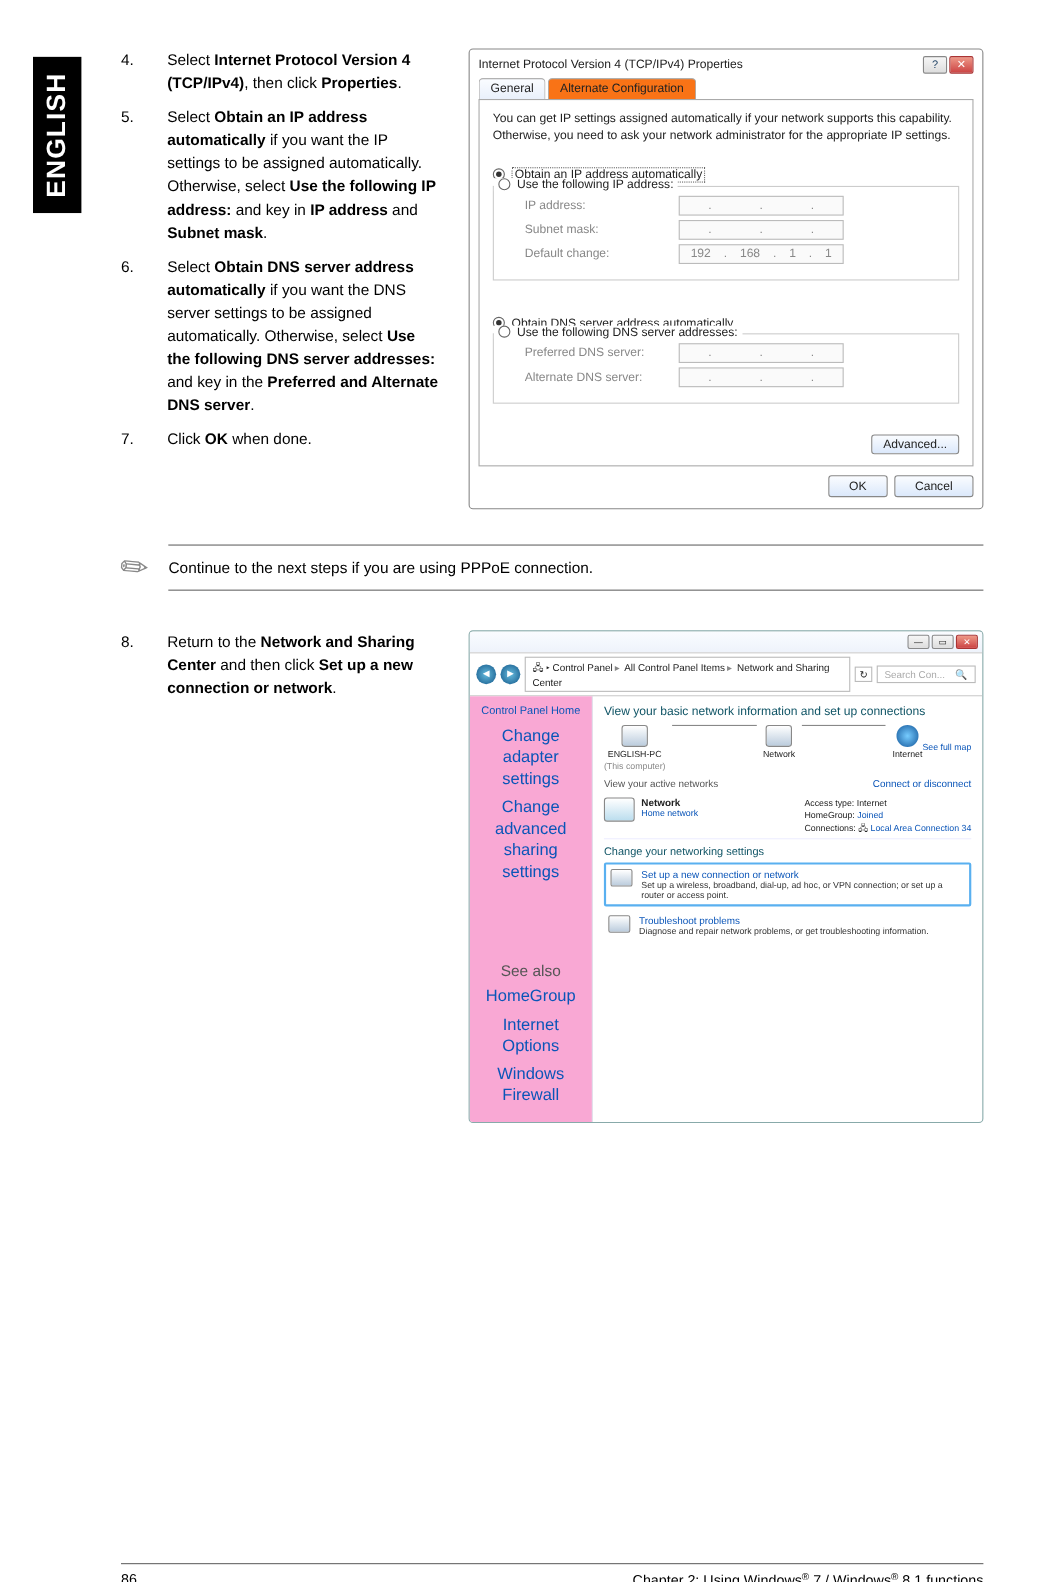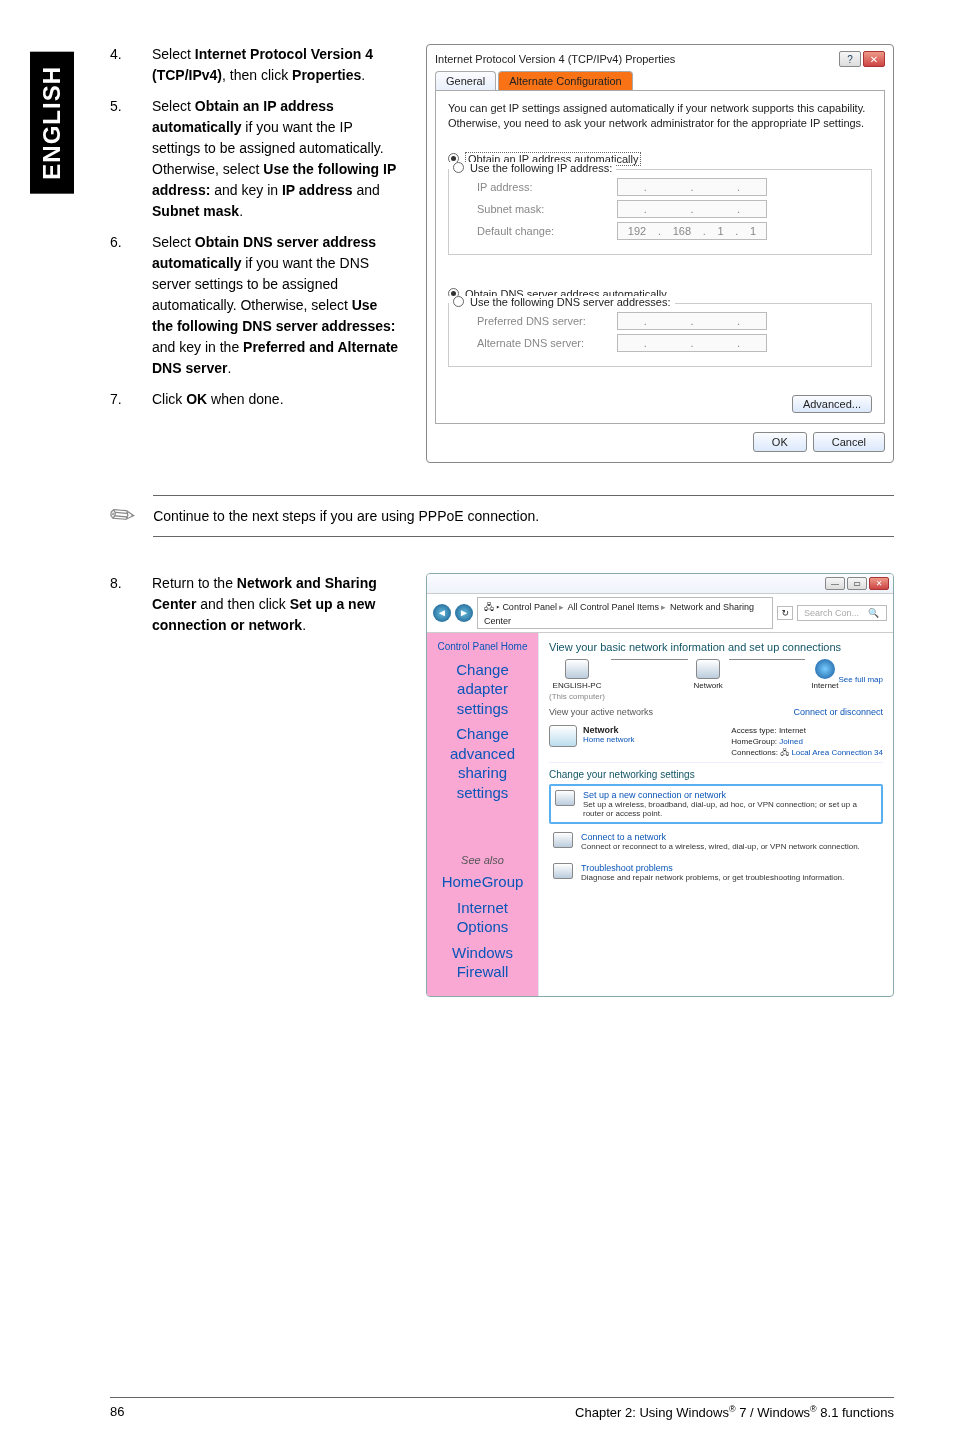--- a/index.html
+++ b/index.html
@@ -63,21 +63,21 @@
   .dlg2 .titlebar2 .tbtn2.close2 { background: linear-gradient(#e98,#c44); color:#fff; border-color:#a33;}
   .dlg2 .addr { display: flex; align-items: center; gap: 4px; padding: 3px 6px; border-top:1px solid #ccc; border-bottom:1px solid #ccc;}
   .navcirc { width:18px; height:18px; border-radius:50%; background: radial-gradient(#6bd,#158); display:flex; align-items:center; justify-content:center; color:#fff; font-size:10px;}
   .crumb { flex:1; border:1px solid #bbb; padding:2px 6px; background:#fff; font-size: 9px;}
   .crumb .sep { color:#888; padding:0 2px;}
   .searchbox { border:1px solid #bbb; padding:2px 6px; width: 90px; color:#aaa; display:flex; justify-content:space-between; align-items:center;}
   .dlg2 .layout { display:flex; }
   .dlg2 .sidebar { width: 112px; background:#f9a8d4; padding: 8px 8px; border-right:1px solid #e0e6ee;text-align:center;}
   .dlg2 .sidebar .hlink { color:#0a55b8; margin-bottom:6px; font-size:15px; line-height:1.3;}
   .dlg2 .sidebar .hdr { color:#0a55b8; font-size: 10px; margin-bottom:8px;}
-  .dlg2 .sidebar .seealso { margin-top: 52px; color:#555; font-size:11px;font-style:italic;}
+  .dlg2 .sidebar .seealso { margin-top: 72px; color:#555; font-size:14px;}
   .dlg2 .main2 { flex:1; padding: 8px 10px;}
   .dlg2 .main2 .mhdr { color:#156; font-size:11px; margin-bottom:6px;}
   .netrow { display:flex; justify-content:space-between; align-items:center;}
   .netmap { display:flex; align-items:flex-start; gap:6px; flex:1;}
   .node { display:flex; flex-direction:column; align-items:center; font-size:8px; gap:2px;}
   .node .nicon { width:24px; height:20px; border:1px solid #888; background: linear-gradient(#fff,#bcd); border-radius:3px; position:relative;}
   .node .nicon.globe { border-radius:50%; width:20px; height:20px; background: radial-gradient(#7cf,#159); border:none;}
   .connector { height:1px; background:#888; flex:1; min-width:30px;}
   .seefull { color:#0a55b8; font-size:8px;}
   .subhdr { display:flex; justify-content:space-between; color:#555; margin:6px 0 4px; font-size:9px;}
@@ -326,27 +326,20 @@
               <div class="opt hl">
                 <div class="oicon"></div>
                 <div>
                   <div class="otitle">Set up a new connection or network</div>
                   <div class="odesc">Set up a wireless, broadband, dial-up, ad hoc, or VPN connection; or set up a router or access point.</div>
                 </div>
               </div>
               <div class="opt">
                 <div class="oicon"></div>
                 <div>
-                  <div class="otitle">Connect to a network</div>
-                  <div class="odesc">Connect or reconnect to a wireless, wired, dial-up, or VPN network connection.</div>
-                </div>
-              </div>
-              <div class="opt">
-                <div class="oicon"></div>
-                <div>
                   <div class="otitle">Troubleshoot problems</div>
                   <div class="odesc">Diagnose and repair network problems, or get troubleshooting information.</div>
                 </div>
               </div>
             </div>
           </div>
         </div>
       </div>
     </div>
 

